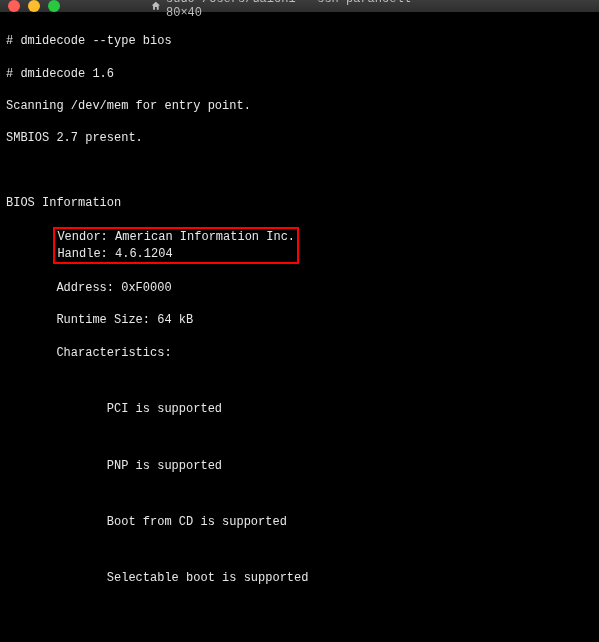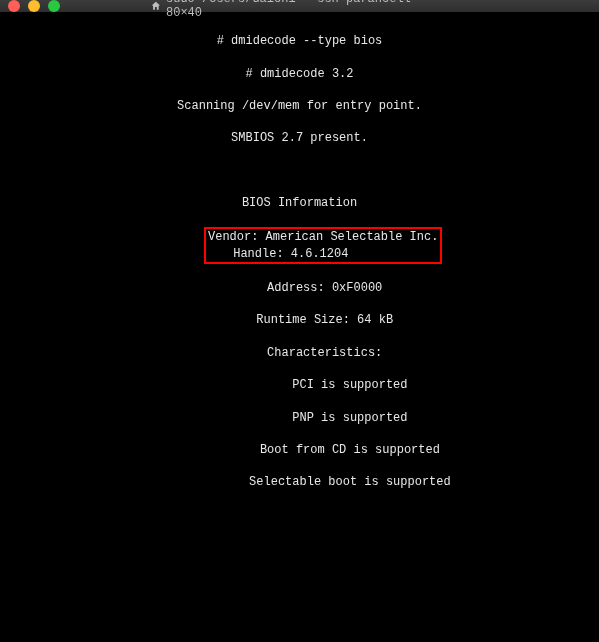--- a/index.html
+++ b/index.html
@@ -43,29 +43,29 @@
     gap: 5px;
   }
   .title-icon { width: 12px; height: 12px; fill: #bdbdbd; }
   .terminal {
     flex: 1;
     background: #000;
     padding: 4px 6px;
     line-height: 1.35;
     white-space: pre;
   }
-  .line { white-space: pre; text-align: center; }
+  .line { white-space: pre; }
   .highlight-box {
     border: 2px solid #ff0000;
     display: inline-block;
     padding: 0 2px;
     margin-left: -3px;
   }
   .ind1 { padding-left: 7ch; }
-  .ind2 { padding-left: 14ch; }
+  .ind2 { padding-left: 14ch; margin-top: 24px; }
   .pair { display: inline; }
 </style>
 </head>
 <body>
 
 <div class="window">
   <div class="titlebar">
     <div class="traffic-lights">
       <div class="light close-btn"></div>
       <div class="light min-btn"></div>
@@ -74,26 +74,26 @@
     <div class="title">
       <svg class="title-icon" viewBox="0 0 24 24">
           <path d="M12 3l9 8h-3v9h-4v-6h-4v6H6v-9H3z"></path>
         </svg>
       <span>sudo  /Users/daichi — ssh parancell — 80×40</span>
     </div>
   </div>
 
   <div class="terminal">
 <div class="line"># dmidecode --type bios</div>
-<div class="line"># dmidecode 3.2</div>
+<div class="line"># dmidecode 1.6</div>
 <div class="line">Scanning /dev/mem for entry point.</div>
 <div class="line">SMBIOS 2.7 present.</div>
 <div class="line"> </div>
 <div class="line">BIOS Information</div>
-<div class="line ind1"><span class="highlight-box"><span class="pair"><span>Vendor: </span><span>American Selectable Inc.</span></span>
+<div class="line ind1"><span class="highlight-box"><span class="pair"><span>Vendor: </span><span>American Information Inc.</span></span>
 <span class="pair"><span>Handle: </span><span>4.6.1204</span></span>         </span></div>
 <div class="line ind1">Address: 0xF0000</div>
 <div class="line ind1">Runtime Size: 64 kB</div>
 <div class="line ind1">Characteristics:</div>
 <div class="line ind2">PCI is supported</div>
 <div class="line ind2">PNP is supported</div>
 <div class="line ind2">Boot from CD is supported</div>
 <div class="line ind2">Selectable boot is supported</div>
 
 

